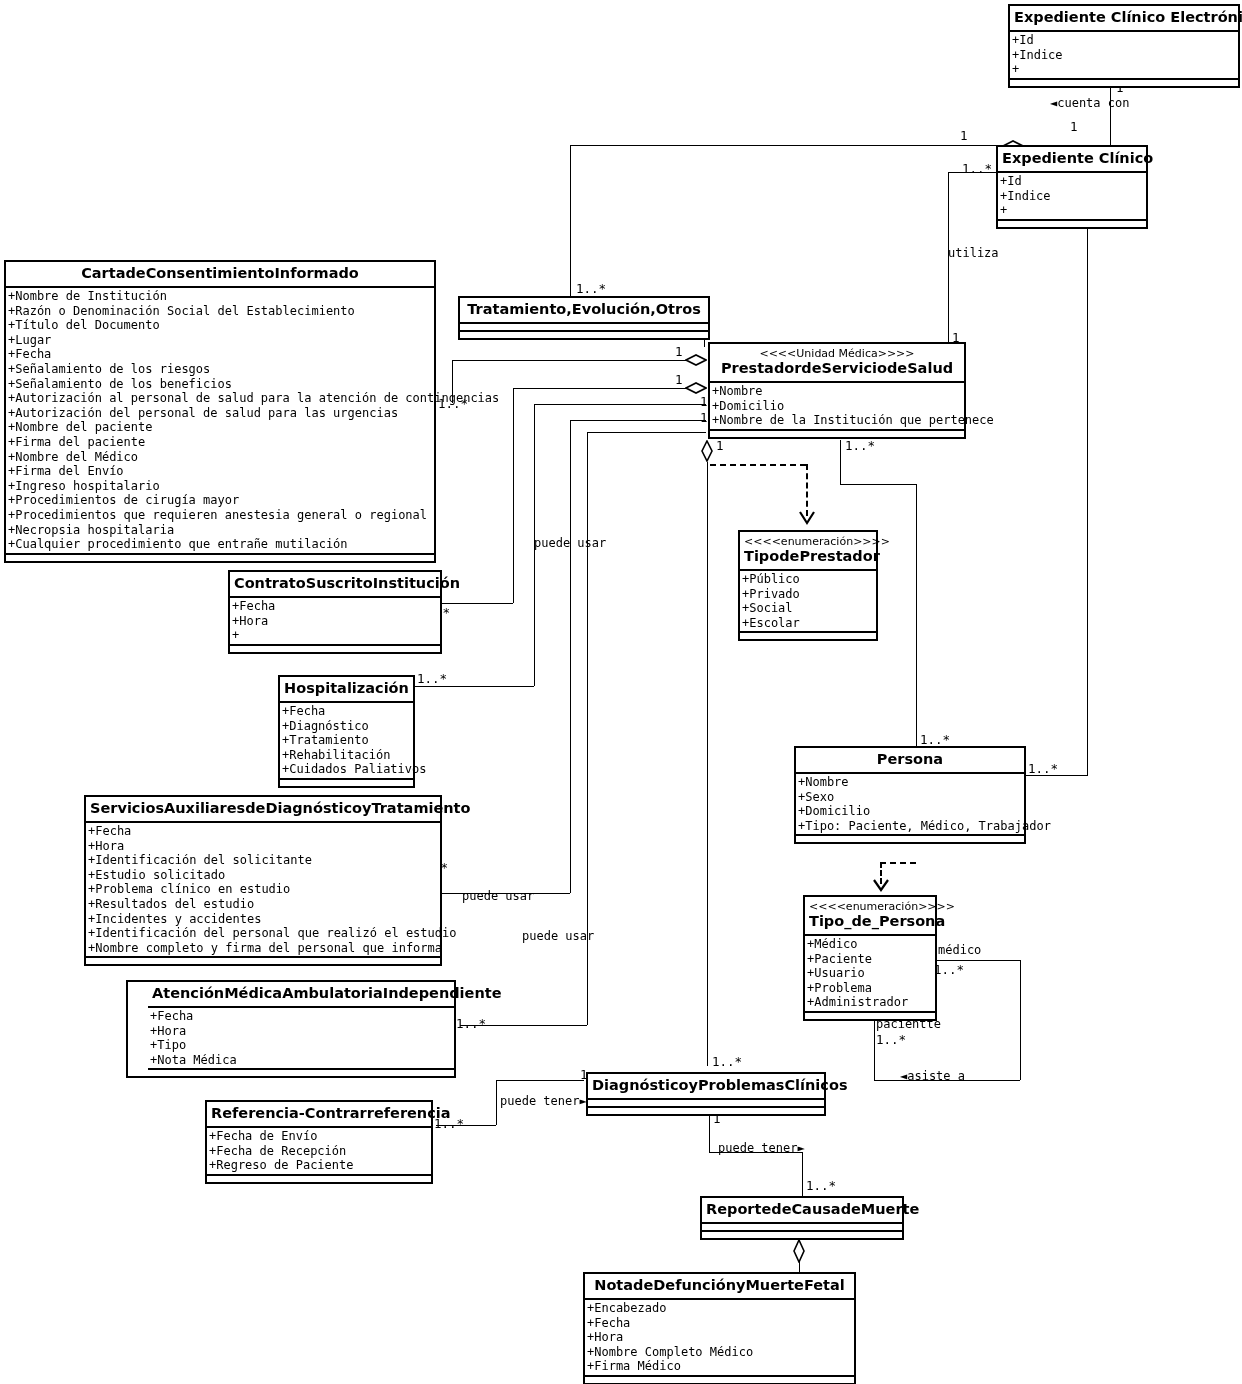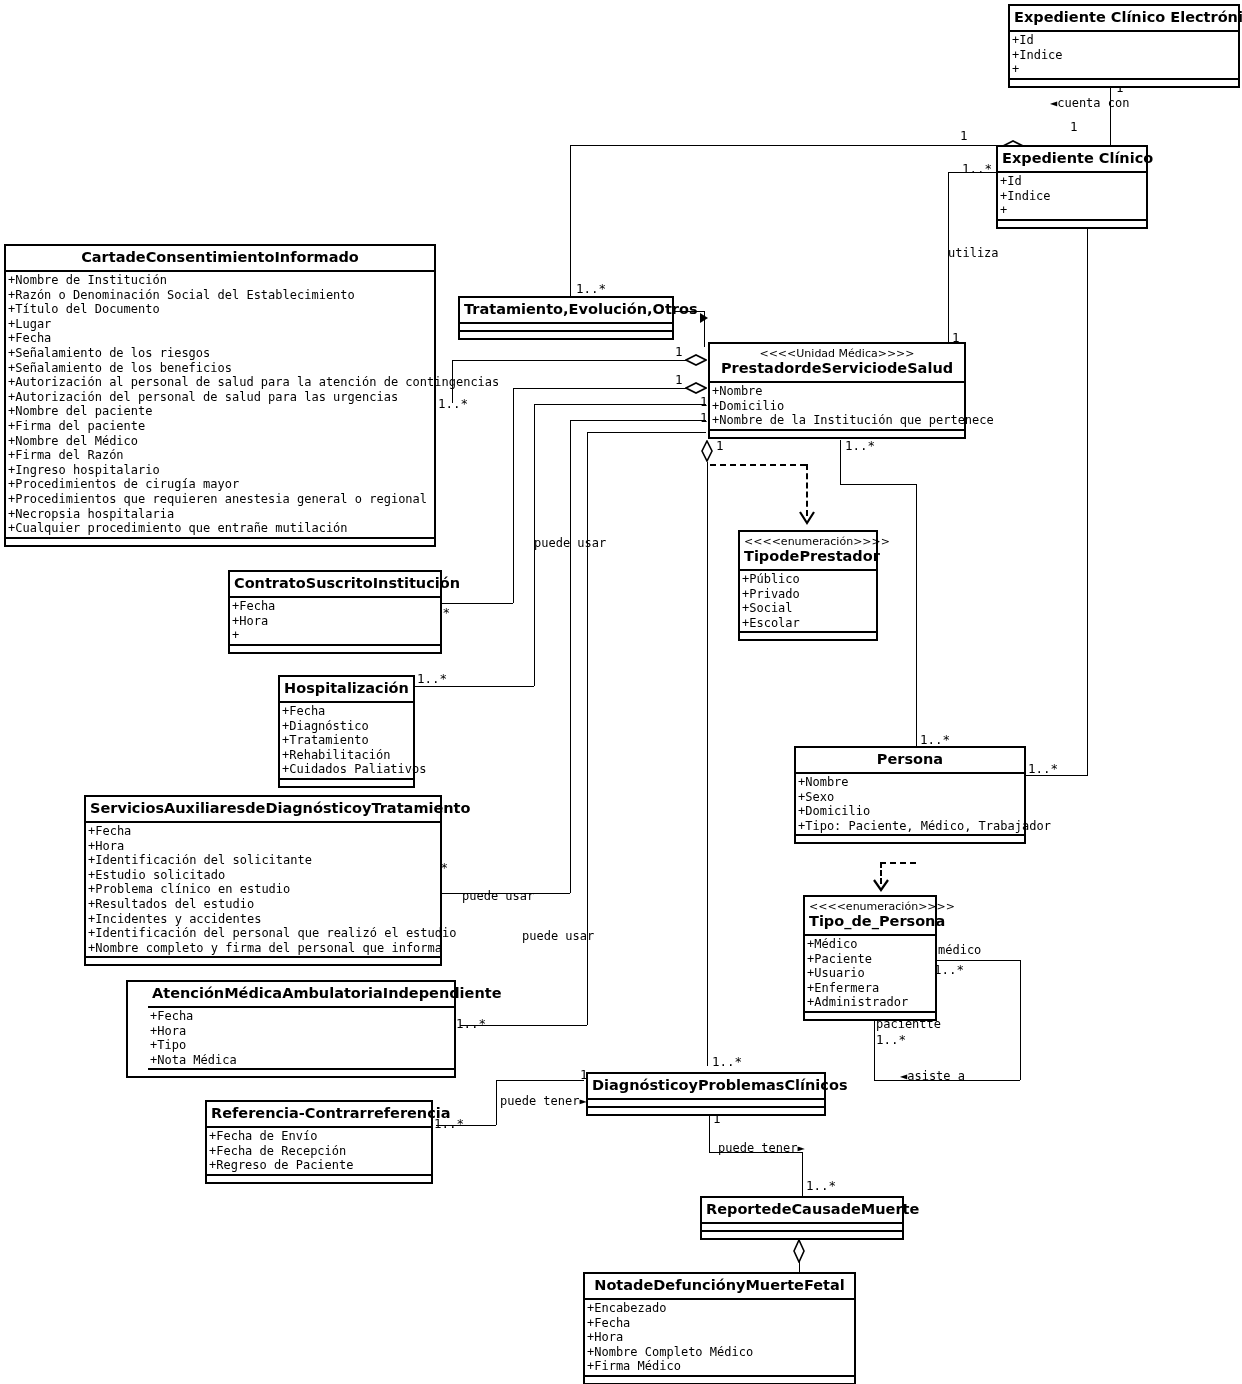--- a/index.html
+++ b/index.html
@@ -192,48 +192,48 @@
       <div class="cname">Expediente Clínico</div>
     </div>
     <div class="attrs">
       <div class="a">+Id</div>
       <div class="a">+Indice</div>
       <div class="a">+</div>
     </div>
     <div class="emptybar2"></div>
   </div>
 
-  <div class="cls" style="left:4px;top:244px;width:432px;">
+  <div class="cls" style="left:4px;top:260px;width:432px;">
     <div class="hdr">
       <div class="cname">CartadeConsentimientoInformado</div>
     </div>
     <div class="attrs">
       <div class="a">+Nombre de Institución</div>
       <div class="a">+Razón o Denominación Social del Establecimiento</div>
       <div class="a">+Título del Documento</div>
       <div class="a">+Lugar</div>
       <div class="a">+Fecha</div>
       <div class="a">+Señalamiento de los riesgos</div>
       <div class="a">+Señalamiento de los beneficios</div>
       <div class="a">+Autorización al personal de salud para la atención de contingencias</div>
       <div class="a">+Autorización del personal de salud para las urgencias</div>
       <div class="a">+Nombre del paciente</div>
       <div class="a">+Firma del paciente</div>
       <div class="a">+Nombre del Médico</div>
-      <div class="a">+Firma del Razón</div>
+      <div class="a">+Firma del Envío</div>
       <div class="a">+Ingreso hospitalario</div>
       <div class="a">+Procedimientos de cirugía mayor</div>
       <div class="a">+Procedimientos que requieren anestesia general o regional</div>
       <div class="a">+Necropsia hospitalaria</div>
       <div class="a">+Cualquier procedimiento que entrañe mutilación</div>
     </div>
     <div class="emptybar2"></div>
   </div>
 
-  <div class="cls" style="left:458px;top:296px;width:216px;">
+  <div class="cls" style="left:458px;top:296px;width:252px;">
     <div class="hdr">
       <div class="cname">Tratamiento,Evolución,Otros</div>
     </div>
     <div class="emptybar"></div>
     <div class="emptybar2"></div>
   </div>
 
   <div class="cls" style="left:708px;top:342px;width:258px;">
     <div class="hdr">
       <div class="stereo">&lt;&lt;&lt;&lt;Unidad Médica&gt;&gt;&gt;&gt;</div>
@@ -320,21 +320,21 @@
 
   <div class="cls" style="left:803px;top:895px;width:134px;">
     <div class="hdr">
       <div class="stereo">&lt;&lt;&lt;&lt;enumeración&gt;&gt;&gt;&gt;</div>
       <div class="cname">Tipo_de_Persona</div>
     </div>
     <div class="attrs">
       <div class="a">+Médico</div>
       <div class="a">+Paciente</div>
       <div class="a">+Usuario</div>
-      <div class="a">+Enfermera</div>
+      <div class="a">+Problema</div>
       <div class="a">+Administrador</div>
     </div>
     <div class="emptybar2"></div>
   </div>
 
   <div class="cls" style="left:126px;top:980px;width:330px;padding-left:20px;">
     <div class="hdr">
       <div class="cname">AtenciónMédicaAmbulatoriaIndependiente</div>
     </div>
     <div class="attrs">

